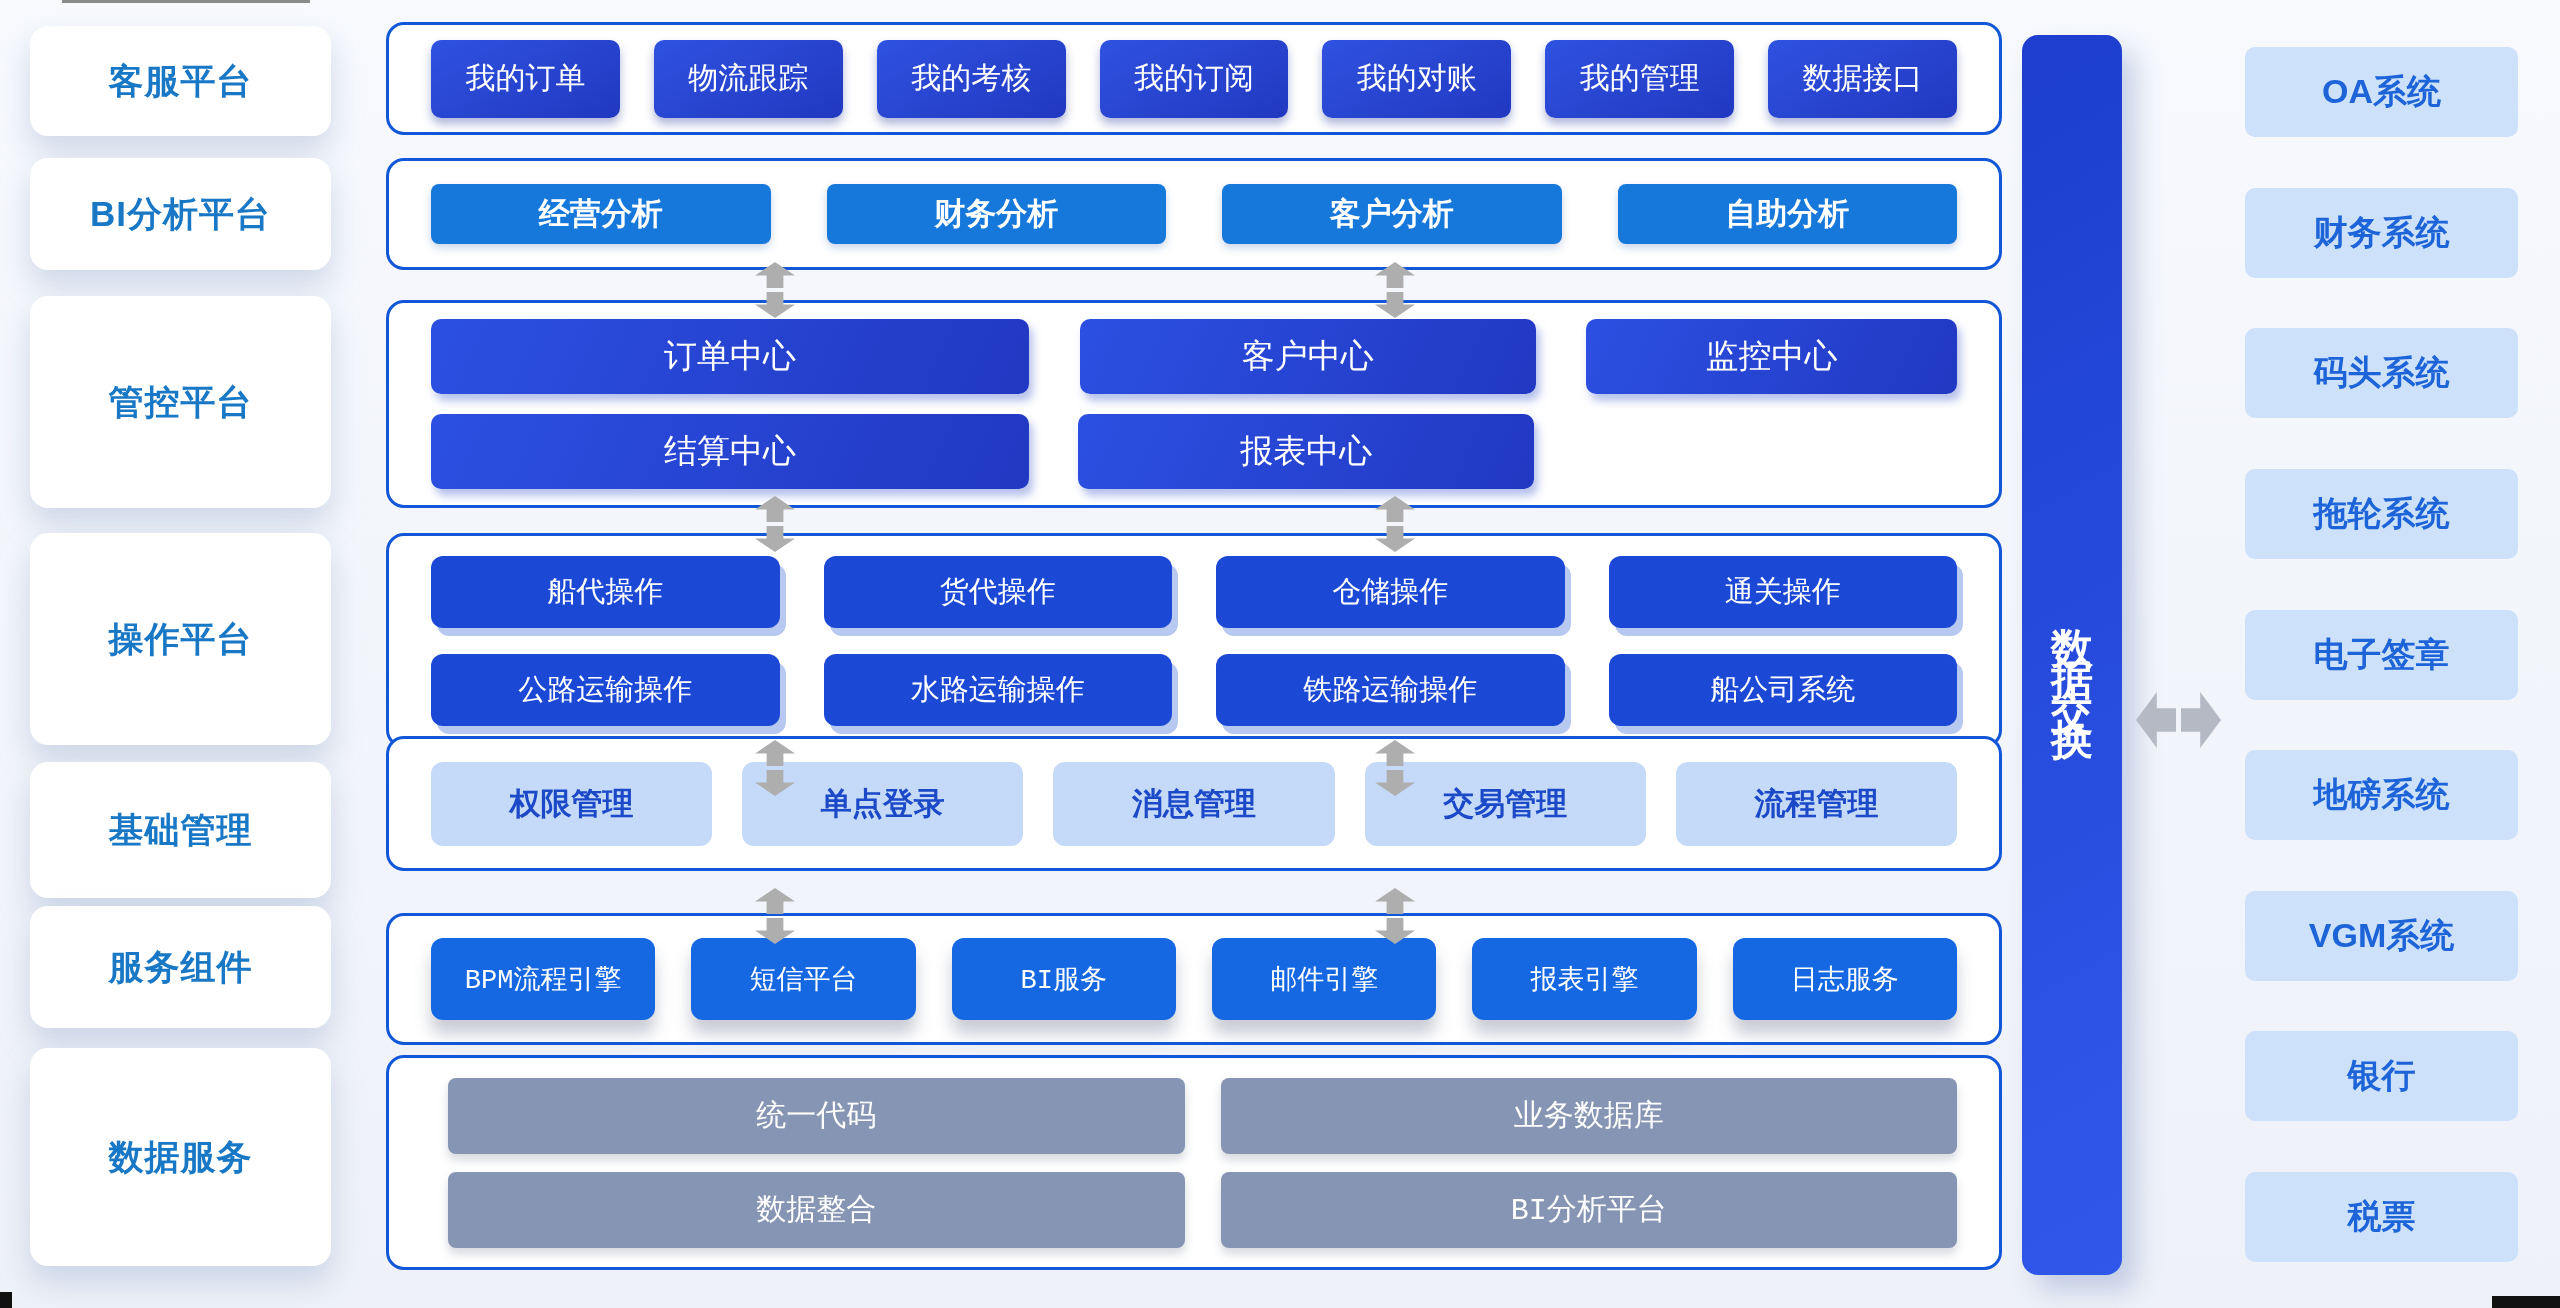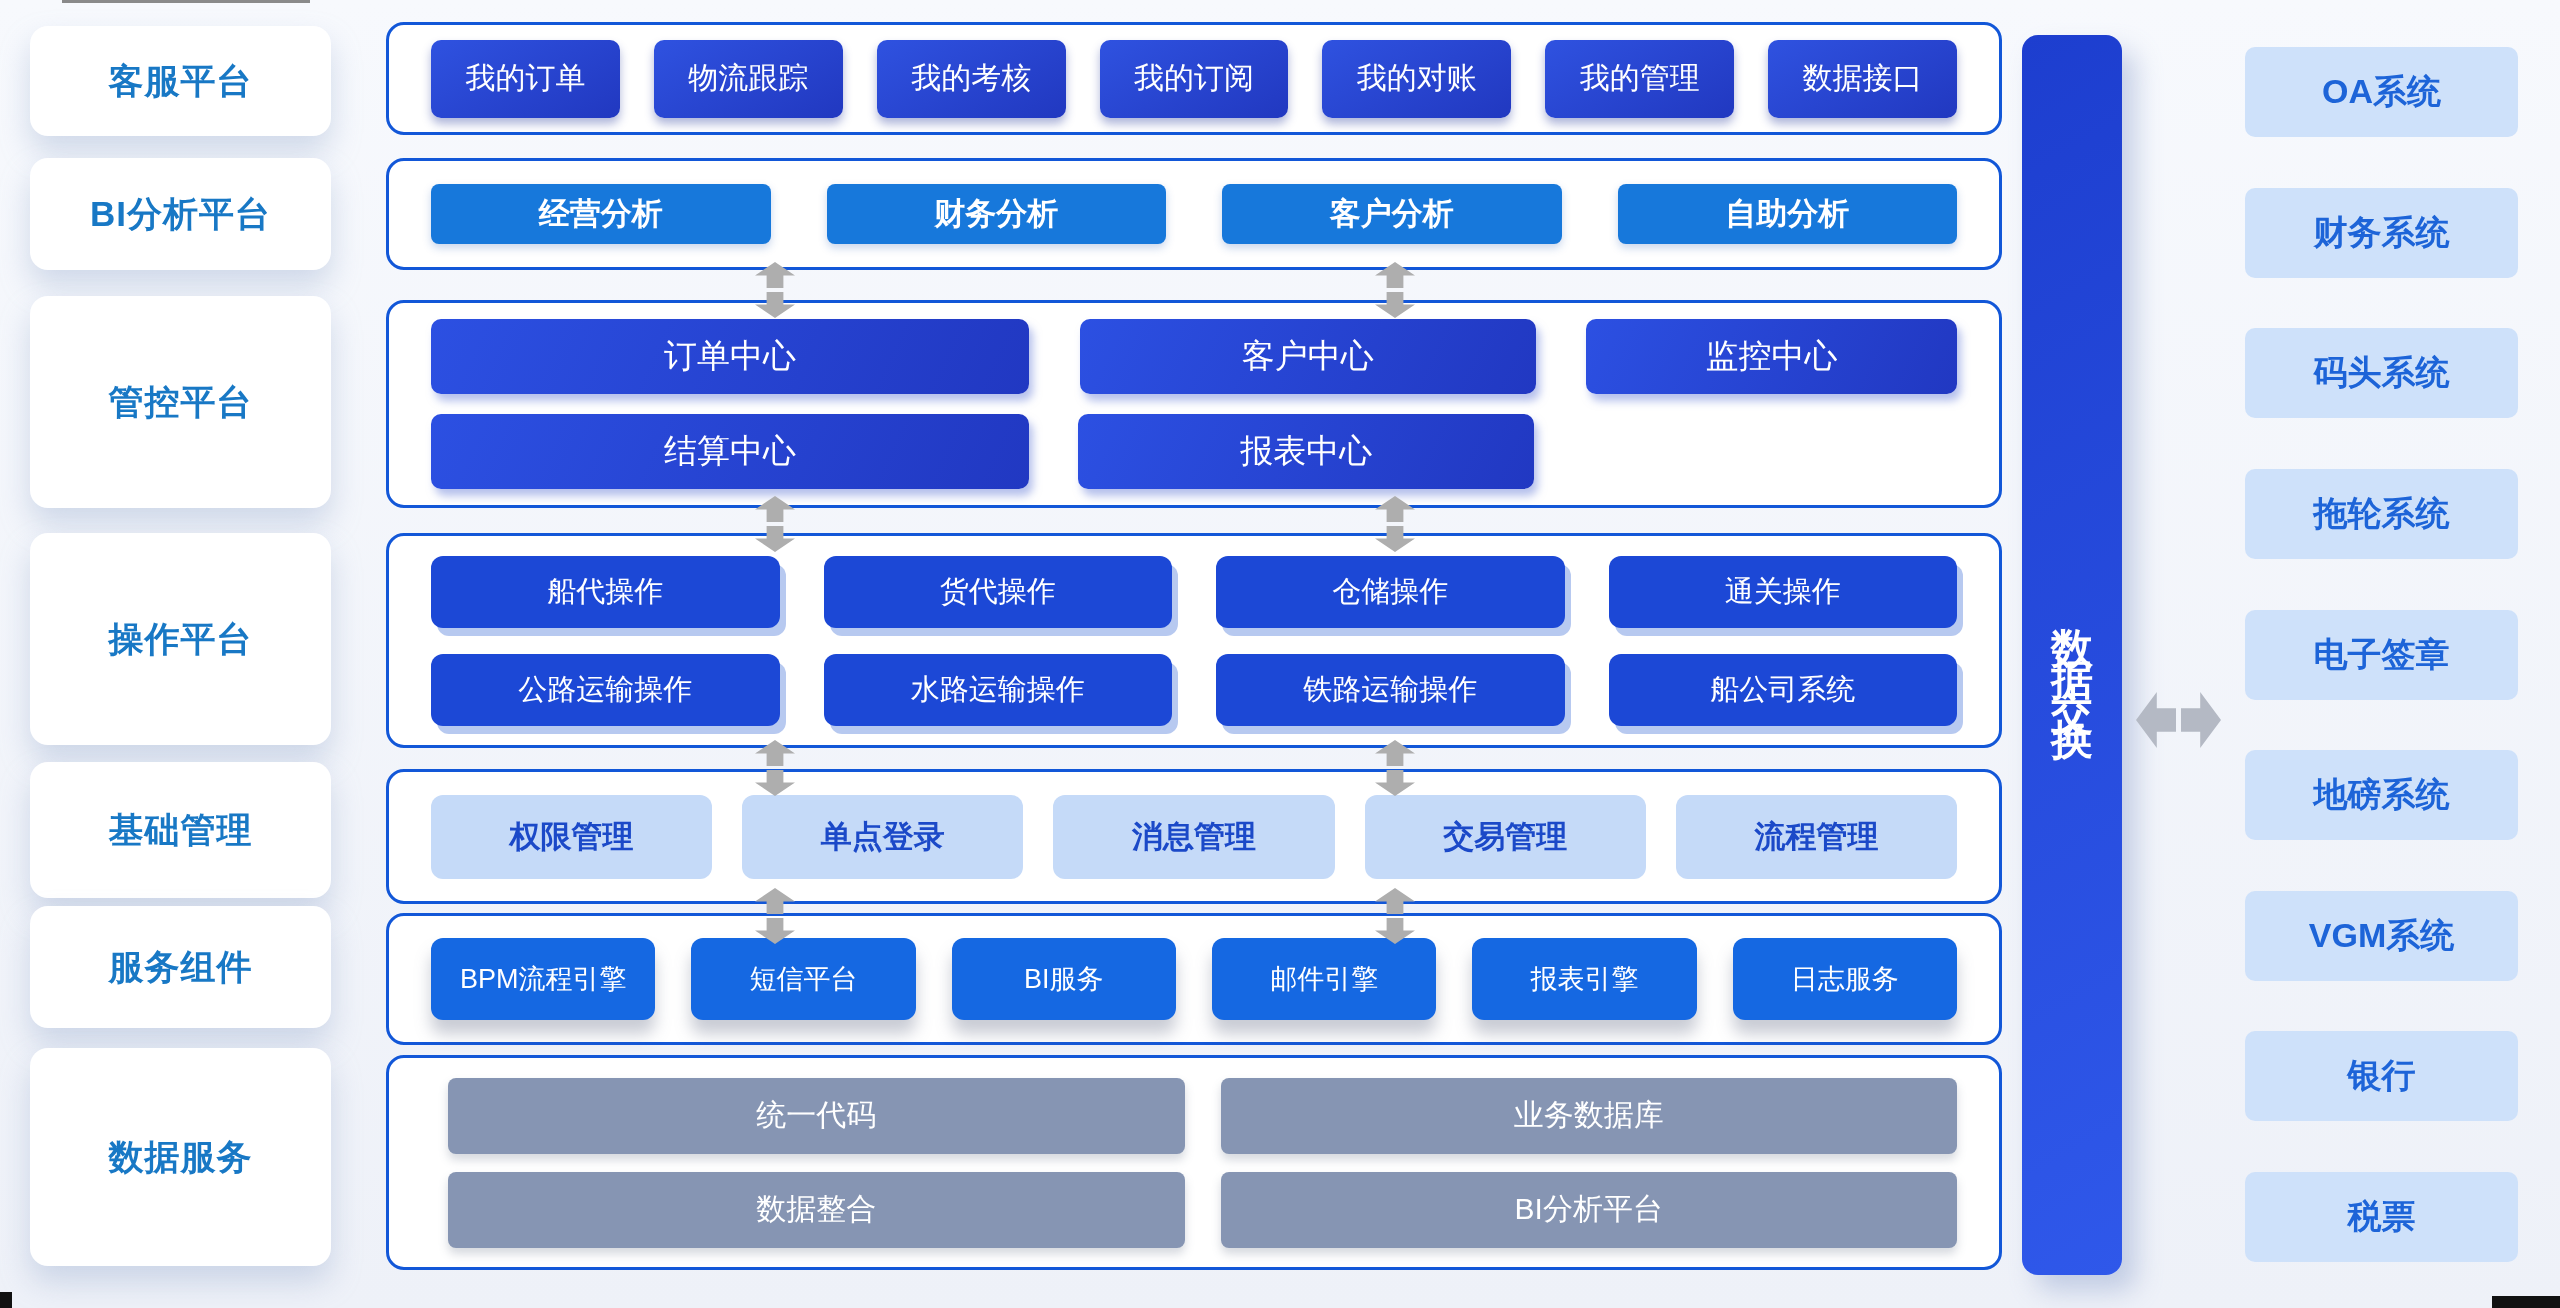--- a/index.html
+++ b/index.html
@@ -32,20 +32,21 @@
     position:absolute;left:386px;width:1616px;
     background:#ffffff;border:3px solid #1257d8;border-radius:18px;
     box-sizing:border-box;
     display:flex;flex-direction:column;justify-content:center;
   }
   .sec .row{display:flex;align-items:center;padding:0 42px;}
   .btn{
     display:flex;align-items:center;justify-content:center;
     color:#ffffff;border-radius:10px;box-sizing:border-box;
     white-space:nowrap;
+    font-family:Liberation Mono, monospace;
   }
 
   .sec-cs{top:22px;height:113px;}
   .sec-cs .row{gap:34px;}
   .sec-cs .btn{
     flex:1;height:78px;font-size:30px;
     background:linear-gradient(150deg,#2f52e0 0%,#2138c0 100%);
     box-shadow:0 6px 10px rgba(25,45,150,.35);
   }
 
@@ -73,21 +74,21 @@
   .sec-ctrl .row-2 .btn:nth-child(2){flex:0 0 29.9%;}
 
   .sec-op{top:533px;height:215px;gap:26px;}
   .sec-op .row{gap:44px;}
   .sec-op .btn{
     flex:1;height:72px;font-size:29px;
     background:#1c48d6;border-radius:12px;
     box-shadow:6px 8px 0 #b7c9f0;
   }
 
-  .sec-base{top:769px;height:135px;}
+  .sec-base{top:736px;height:135px;}
   .sec-base .row{gap:30px;}
   .sec-base .btn{
     flex:1;height:84px;font-size:31px;font-weight:bold;
     background:#c5daf8;color:#1b49c8;border-radius:12px;
   }
 
   .sec-svc{top:913px;height:132px;}
   .sec-svc .row{gap:36px;}
   .sec-svc .btn{
     flex:1;height:82px;font-size:27px;

